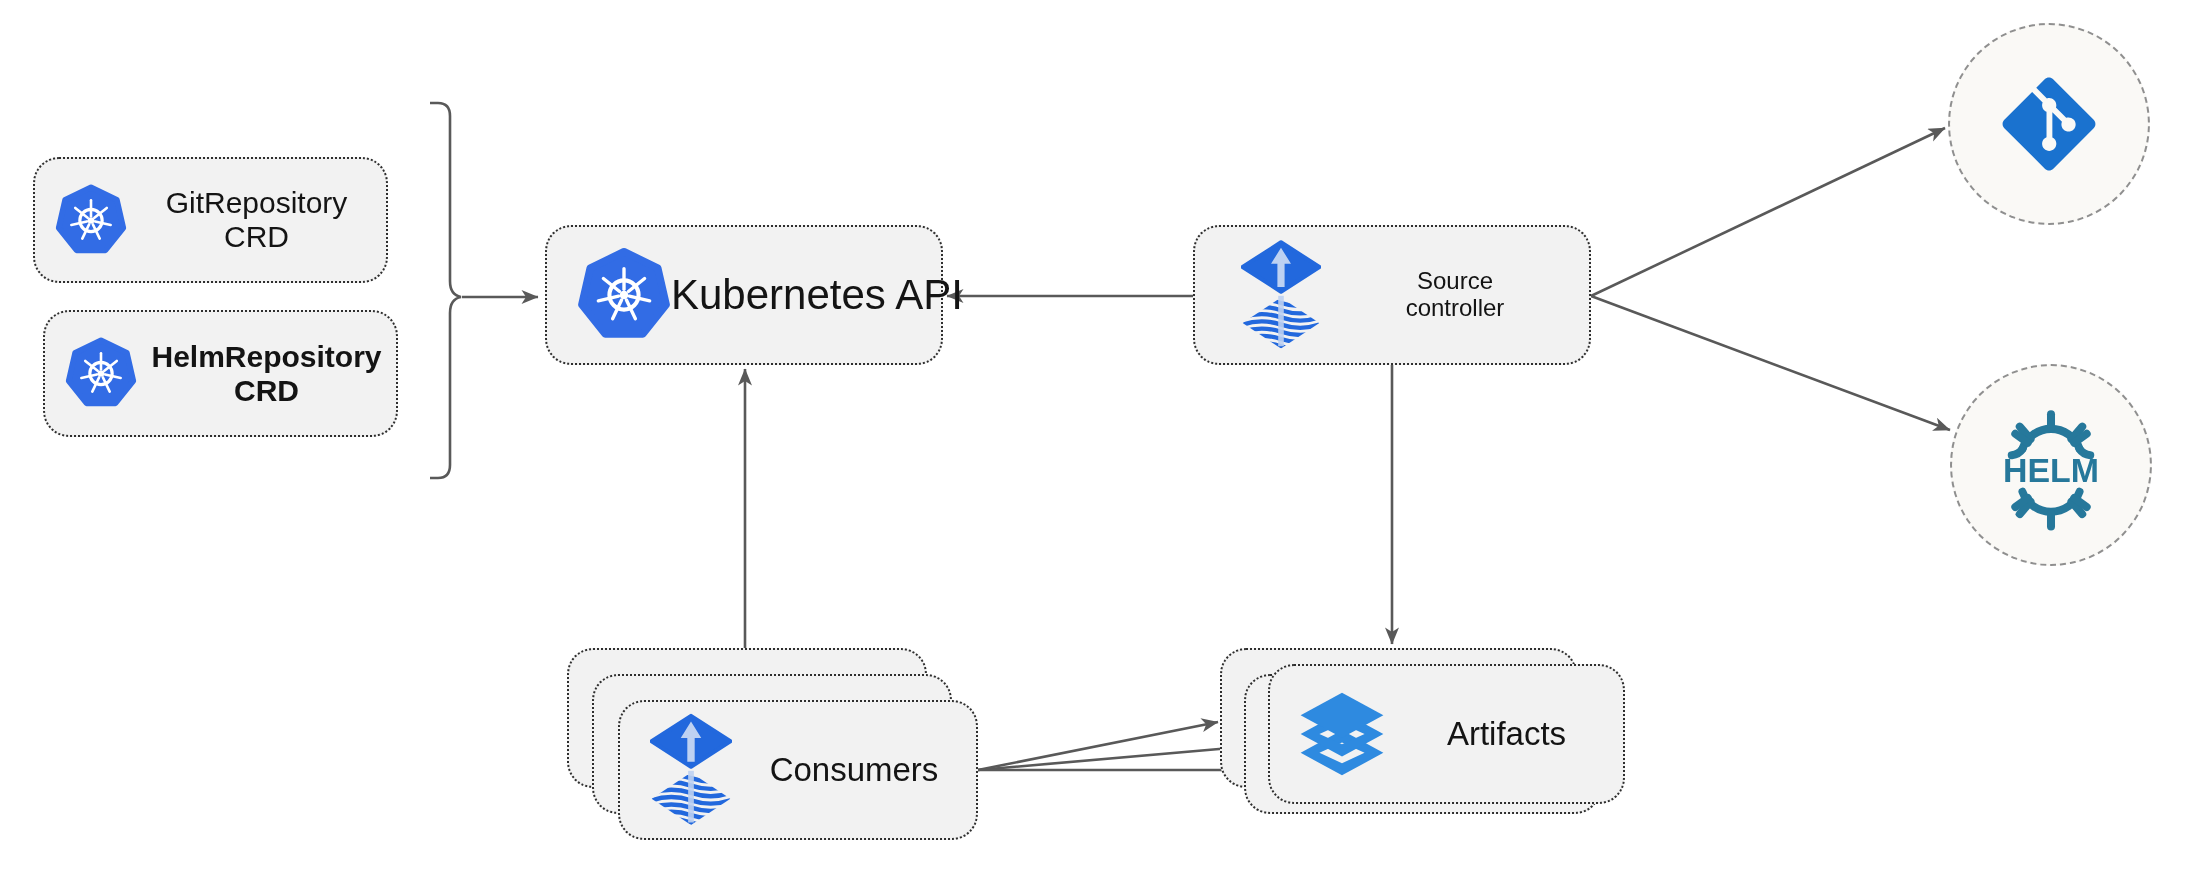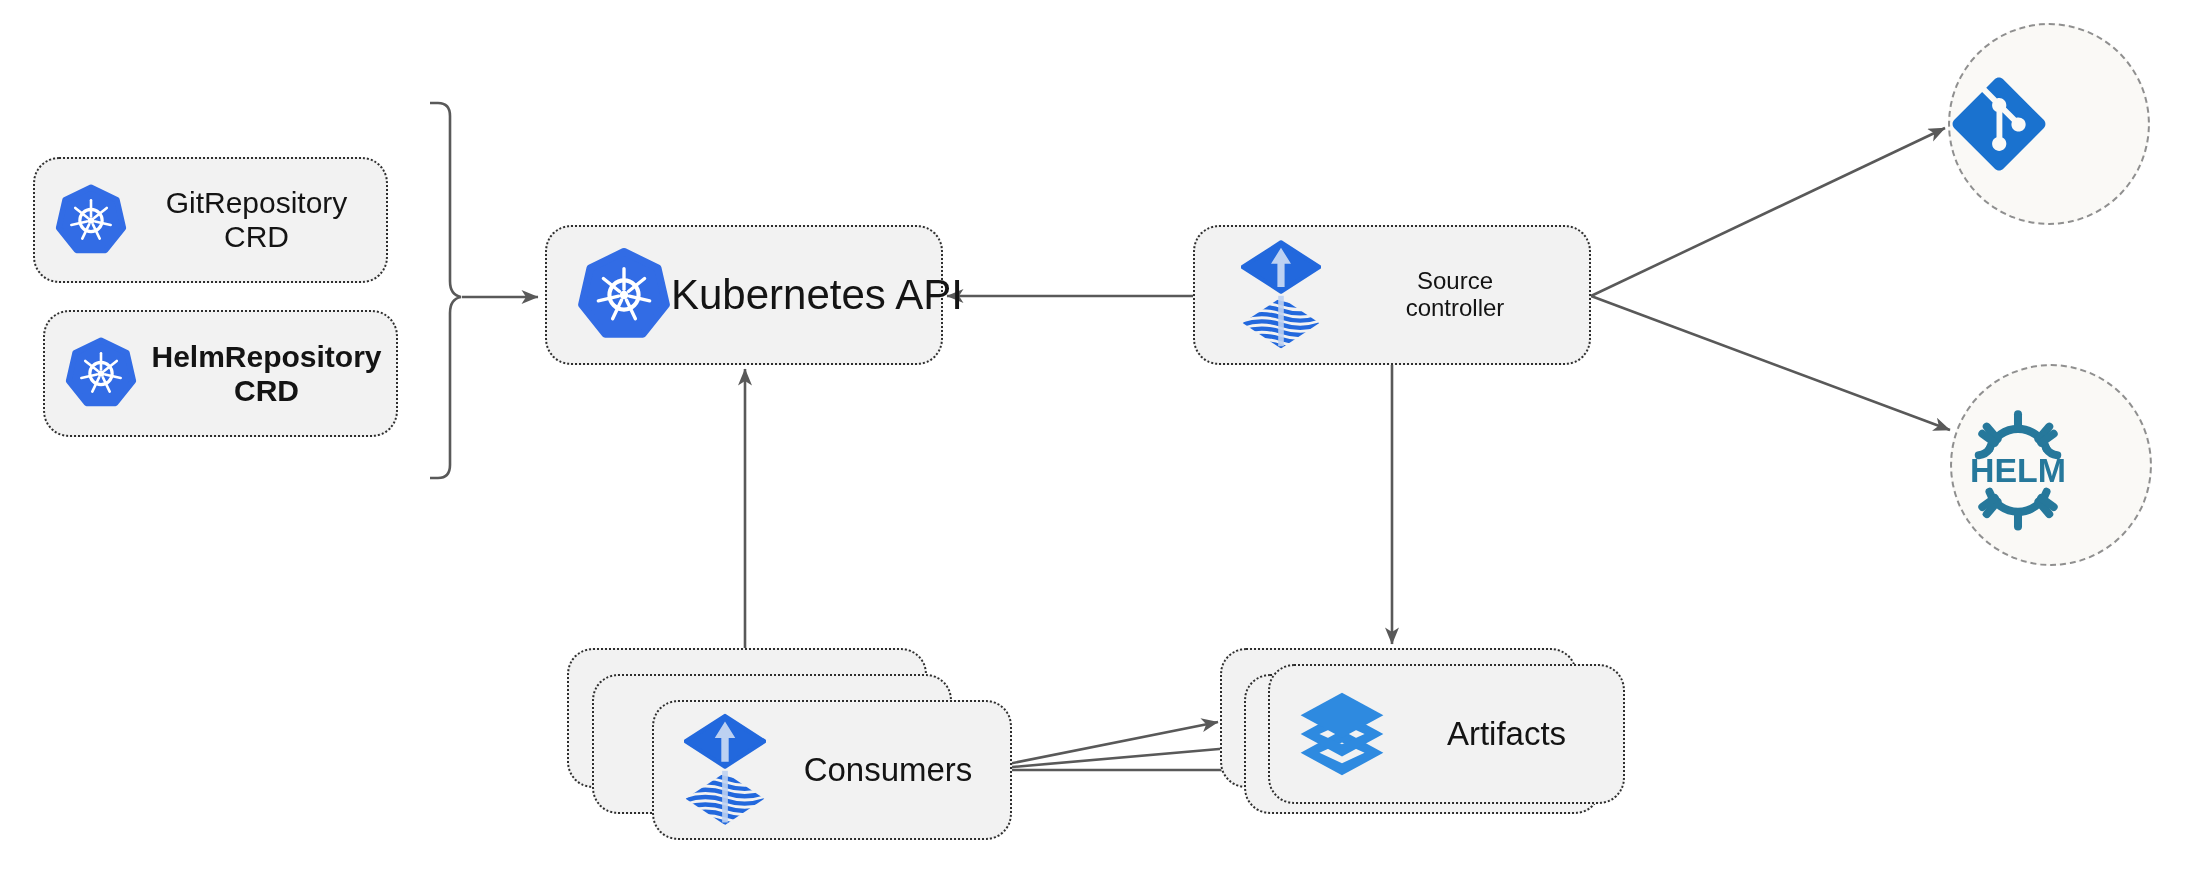--- a/index.html
+++ b/index.html
@@ -42,41 +42,42 @@
   #node-k8sapi    { left: 545px;  top: 225px; width: 398px; height: 140px; }
   #node-k8sapi .label { font-size: 42px; }
   #node-k8sapi .icon-k8s { width: 94px; height: 98px; margin-left: 30px; flex: none; }
 
   #node-source    { left: 1193px; top: 225px; width: 398px; height: 140px; }
   #node-source .label { font-size: 24px; }
   #node-source .icon-flux { width: 80px; height: 112px; margin-left: 46px; flex: none; }
 
   #consumers-back { left: 567px;  top: 648px; width: 360px; height: 140px; }
   #consumers-mid  { left: 592px;  top: 674px; width: 360px; height: 140px; }
-  #node-consumers { left: 652px;  top: 700px; width: 360px; height: 140px; }
+  #node-consumers { left: 618px;  top: 700px; width: 360px; height: 140px; }
   #node-consumers .label { font-size: 33px; }
   #node-consumers .icon-flux { width: 82px; height: 116px; margin-left: 30px; flex: none; }
 
   #artifacts-back { left: 1220px; top: 648px; width: 357px; height: 140px; }
   #artifacts-mid  { left: 1244px; top: 674px; width: 357px; height: 140px; }
   #node-artifacts { left: 1268px; top: 664px; width: 357px; height: 140px; }
   #node-artifacts .label { font-size: 33px; }
   #node-artifacts .icon-artifacts { width: 96px; height: 94px; margin-left: 24px; flex: none; }
 
   
   .endpoint {
     position: absolute;
     box-sizing: border-box;
     width: 202px;
     height: 202px;
     border-radius: 50%;
     background: var(--endpoint-fill, #faf9f6);
     border: 2.5px dashed var(--endpoint-border, #8f8f8f);
     display: flex;
     align-items: center;
+    justify-content: center;
   }
   #endpoint-git  { left: 1948px; top: 23px;  }
   #endpoint-helm { left: 1950px; top: 364px; }
   #endpoint-git .icon-git   { width: 98px;  height: 98px;  }
   #endpoint-helm .icon-helm { width: 132px; height: 132px; }
 
   
   .edges {
     position: absolute;
     left: 0; top: 0;

